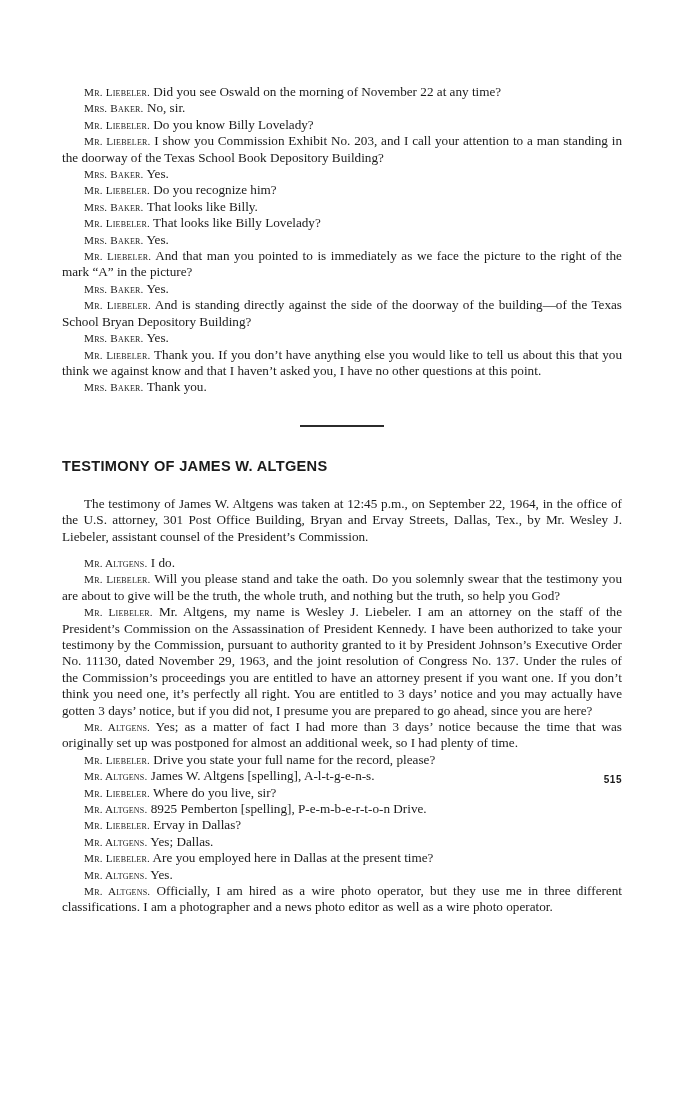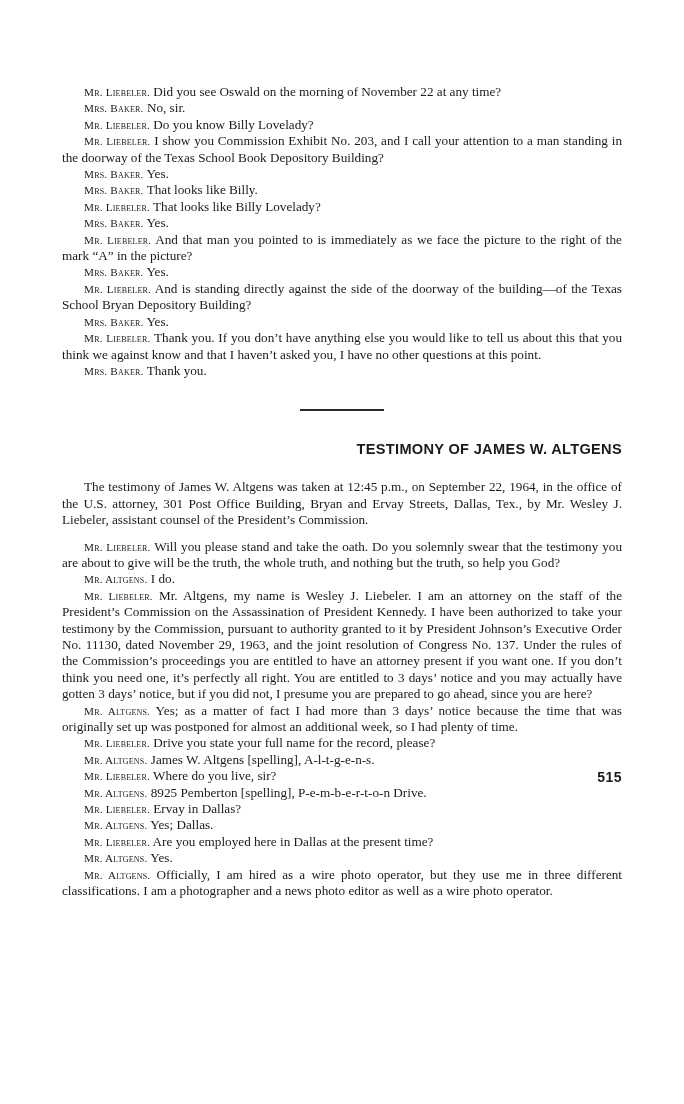--- a/index.html
+++ b/index.html
@@ -48,48 +48,49 @@
     display: inline-block;
     width: 84px;
     height: 0;
     border-top: 2px solid #2b2b2b;
     vertical-align: middle;
   }
   h2.section-title {
     font-family: "Liberation Sans", sans-serif;
     font-size: 14.6px;
     font-weight: bold;
-    text-align: right;
+    text-align: left;
     letter-spacing: 0.3px;
     margin: 0 0 22px 0;
   }
   .block-gap {
     height: 10px;
   }
   .page-number {
     position: absolute;
     right: 62px;
     bottom: 46px;
     font-family: "Liberation Sans", sans-serif;
-    font-size: 14px;
+    font-size: 10px;
     font-weight: bold;
     letter-spacing: 0.5px;
   }
 </style>
 </head>
 <body>
 
 <div class="page">
 
   <div class="body-text">
     <p class="para"><span class="speaker sc">Mr. Liebeler.</span> <span>Did you see Oswald on the morning of November 22 at any time?</span></p>
     <p class="para"><span class="speaker sc">Mrs. Baker.</span> <span>No, sir.</span></p>
     <p class="para"><span class="speaker sc">Mr. Liebeler.</span> <span>Do you know Billy Lovelady?</span></p>
     <p class="para"><span class="speaker sc">Mr. Liebeler.</span> <span>I show you Commission Exhibit No. 203, and I call your attention to a man standing in the doorway of the Texas School Book Depository Building?</span></p>
     <p class="para"><span class="speaker sc">Mrs. Baker.</span> <span>Yes.</span></p>
+    <p class="para"><span class="speaker sc">Mr. Liebeler.</span> <span>Do you recognize him?</span></p>
     <p class="para"><span class="speaker sc">Mrs. Baker.</span> <span>That looks like Billy.</span></p>
     <p class="para"><span class="speaker sc">Mr. Liebeler.</span> <span>That looks like Billy Lovelady?</span></p>
     <p class="para"><span class="speaker sc">Mrs. Baker.</span> <span>Yes.</span></p>
     <p class="para"><span class="speaker sc">Mr. Liebeler.</span> <span>And that man you pointed to is immediately as we face the picture to the right of the mark “A” in the picture?</span></p>
     <p class="para"><span class="speaker sc">Mrs. Baker.</span> <span>Yes.</span></p>
     <p class="para"><span class="speaker sc">Mr. Liebeler.</span> <span>And is standing directly against the side of the doorway of the building—of the Texas School Bryan Depository Building?</span></p>
     <p class="para"><span class="speaker sc">Mrs. Baker.</span> <span>Yes.</span></p>
     <p class="para"><span class="speaker sc">Mr. Liebeler.</span> <span>Thank you.  If you don’t have anything else you would like to tell us about this that you think we against know and that I haven’t asked you, I have no other questions at this point.</span></p>
     <p class="para"><span class="speaker sc">Mrs. Baker.</span> <span>Thank you.</span></p>
   </div>
@@ -100,22 +101,22 @@
 
   <h2 class="section-title">TESTIMONY OF JAMES W. ALTGENS</h2>
 
   <div class="body-text">
     <p class="para">The testimony of James W. Altgens was taken at 12:45 p.m., on September 22, 1964, in the office of the U.S. attorney, 301 Post Office Building, Bryan and Ervay Streets, Dallas, Tex., by Mr. Wesley J. Liebeler, assistant counsel of the President’s Commission.</p>
   </div>
 
   <div class="block-gap"></div>
 
   <div class="body-text">
+    <p class="para"><span class="speaker sc">Mr. Altgens.</span> <span>I do.</span></p>
     <p class="para"><span class="speaker sc">Mr. Liebeler.</span> <span>Will you please stand and take the oath.  Do you solemnly swear that the testimony you are about to give will be the truth, the whole truth, and nothing but the truth, so help you God?</span></p>
-    <p class="para"><span class="speaker sc">Mr. Altgens.</span> <span>I do.</span></p>
     <p class="para"><span class="speaker sc">Mr. Liebeler.</span> <span>Mr. Altgens, my name is Wesley J. Liebeler.  I am an attorney on the staff of the President’s Commission on the Assassination of President Kennedy.  I have been authorized to take your testimony by the Commission, pursuant to authority granted to it by President Johnson’s Executive Order No. 11130, dated November 29, 1963, and the joint resolution of Congress No. 137. Under the rules of the Commission’s proceedings you are entitled to have an attorney present if you want one.  If you don’t think you need one, it’s perfectly all right.  You are entitled to 3 days’ notice and you may actually have gotten 3 days’ notice, but if you did not, I presume you are prepared to go ahead, since you are here?</span></p>
     <p class="para"><span class="speaker sc">Mr. Altgens.</span> <span>Yes; as a matter of fact I had more than 3 days’ notice because the time that was originally set up was postponed for almost an additional week, so I had plenty of time.</span></p>
     <p class="para"><span class="speaker sc">Mr. Liebeler.</span> <span>Drive you state your full name for the record, please?</span></p>
     <p class="para"><span class="speaker sc">Mr. Altgens.</span> <span>James W. Altgens [spelling], A-l-t-g-e-n-s.</span></p>
     <p class="para"><span class="speaker sc">Mr. Liebeler.</span> <span>Where do you live, sir?</span></p>
     <p class="para"><span class="speaker sc">Mr. Altgens.</span> <span>8925 Pemberton [spelling], P-e-m-b-e-r-t-o-n Drive.</span></p>
     <p class="para"><span class="speaker sc">Mr. Liebeler.</span> <span>Ervay in Dallas?</span></p>
     <p class="para"><span class="speaker sc">Mr. Altgens.</span> <span>Yes; Dallas.</span></p>
     <p class="para"><span class="speaker sc">Mr. Liebeler.</span> <span>Are you employed here in Dallas at the present time?</span></p>
     <p class="para"><span class="speaker sc">Mr. Altgens.</span> <span>Yes.</span></p>

